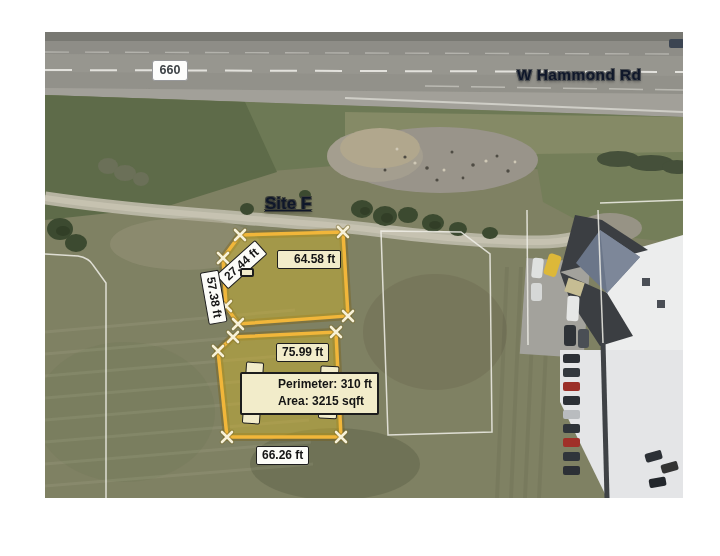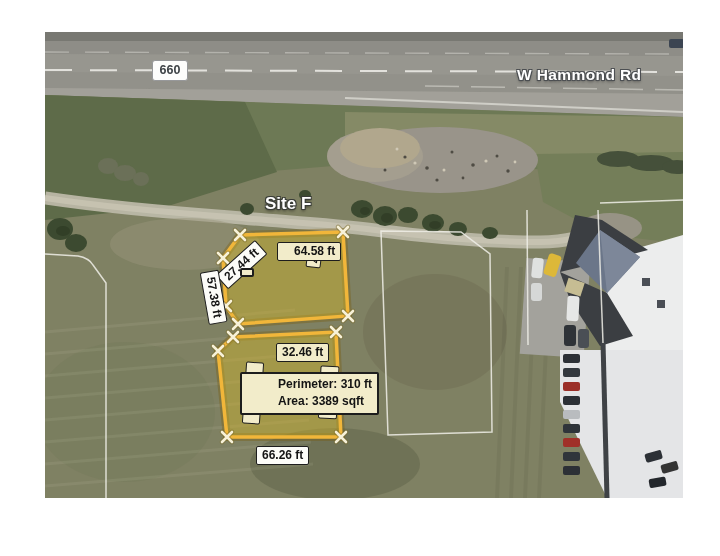--- a/index.html
+++ b/index.html
@@ -2,21 +2,21 @@
 <html><head>
 <meta charset="utf-8">
 <style>
   html,body { margin:0; padding:0; background:#ffffff; }
   .page { position:relative; width:720px; height:556px; background:#ffffff; overflow:hidden;
           font-family:"Liberation Sans", sans-serif; }
   .map  { position:absolute; left:45px; top:32px; width:638px; height:466px; overflow:hidden; background:#7f8163; }
   .map svg { position:absolute; left:0; top:0; }
 
   
-  .maptext { position:absolute; color:#ffffff; font-weight:700; white-space:nowrap;
+  .maptext { position:absolute; color:#0f172a; font-weight:700; white-space:nowrap;
     text-shadow:-1px -1px 0 #4c4f52, 1px -1px 0 #4c4f52, -1px 1px 0 #4c4f52, 1px 1px 0 #4c4f52, 0 2px 3px rgba(0,0,0,.45); }
   .roadname { font-size:15.5px; letter-spacing:.4px; }
   .sitef { font-size:17px;
     text-shadow:-1px -1px 0 #3a3d38, 1px -1px 0 #3a3d38, -1px 1px 0 #3a3d38, 1px 1px 0 #3a3d38, 0 2px 3px rgba(0,0,0,.55); }
   .routebox { position:absolute; background:#fdfdfc; border:1px solid #97989a; border-radius:3px;
     color:#3d4246; font-size:12.5px; font-weight:700; text-align:center; line-height:19px;
     width:34px; height:19px; }
 
   
   .lbl { position:absolute; font-weight:700; color:#141414; font-size:12px; white-space:nowrap;
@@ -236,32 +236,32 @@
           <g transform="translate(173,319)">
               <path d="M-5,-5 L5,5 M-5,5 L5,-5" stroke="#7a6a28" stroke-width="4.6" opacity="0.5"></path>
               <path d="M-5,-5 L5,5 M-5,5 L5,-5" stroke="#f7f1d8" stroke-width="2.6"></path>
             </g>
         </g>
       </g>
     </svg>
 
     <div class="routebox" style="left:107px; top:28px;">660</div>
     <div class="maptext roadname" style="left:472px; top:34px;">W Hammond Rd</div>
-    <div class="maptext sitef" style="left:220px; top:162px;">Site F</div>
+    <div class="maptext sitef" style="left:220px; top:162px;text-decoration:underline;">Site F</div>
 
     <div class="lbl rot frag" style="left:262px; top:221px; transform:rotate(97deg);">7</div>
-    <div class="lbl" style="left:232px; top:210px;padding-left:16px;">64.58 ft</div>
+    <div class="lbl" style="left:232px; top:218px;padding-left:16px;">64.58 ft</div>
     <div class="lbl white rot" style="left:170px; top:223px; transform:rotate(-42deg);">27.44 ft</div>
     <div class="lbl white rot" style="left:142px; top:256px; transform:rotate(80deg);">57.38 ft</div>
     <div class="lbl info" style="left:195px; top:236px;">
     </div>
 
     <div class="lbl rot" style="left:257px; top:351px; transform:rotate(93deg);">72.49 ft</div>
     <div class="lbl rot hiddenlbl" style="left:177px; top:352px; transform:rotate(-86deg);"></div>
-    <div class="lbl" style="left:231px; top:311px;">32.46 ft</div>
+    <div class="lbl" style="left:231px; top:311px;">75.99 ft</div>
     <div class="lbl info" style="left:195px; top:340px;padding-left:36px;">
       <div>Perimeter: 310 ft</div>
-      <div>Area: 3389 sqft</div>
+      <div>Area: 3215 sqft</div>
     </div>
     <div class="lbl white" style="left:211px; top:414px;">66.26 ft</div>
 
   </div>
 </div>
 
 </body></html>

